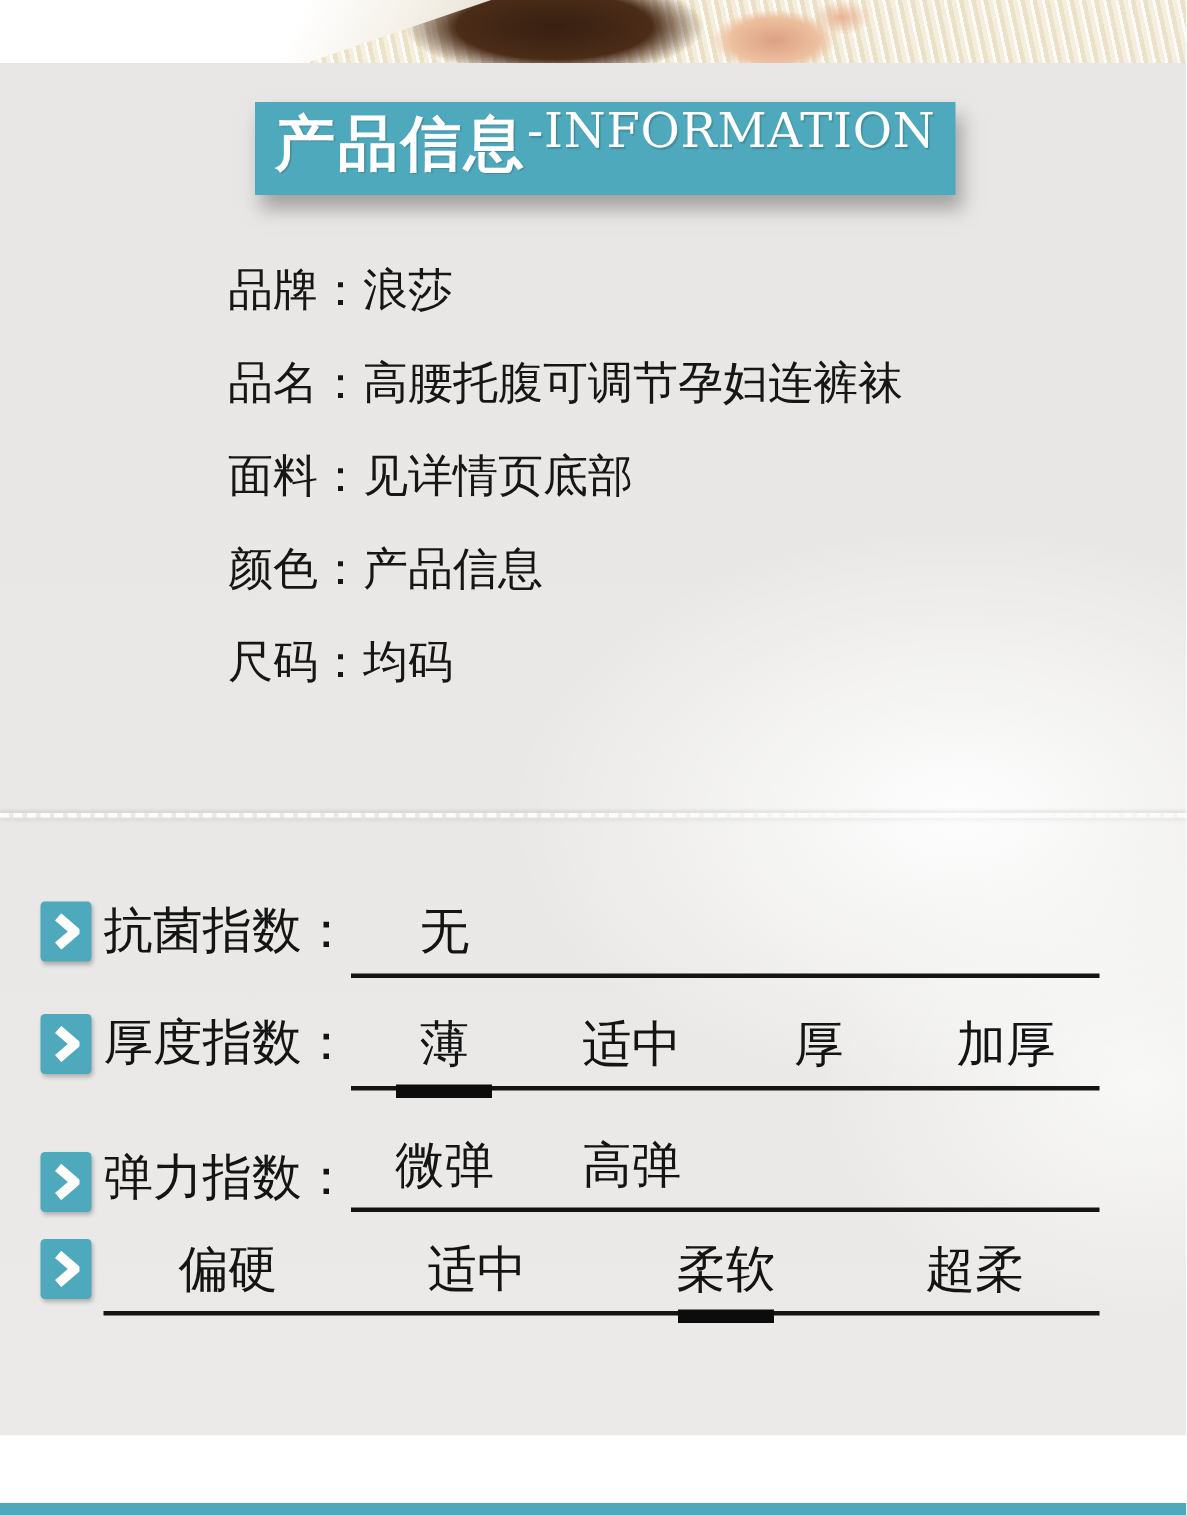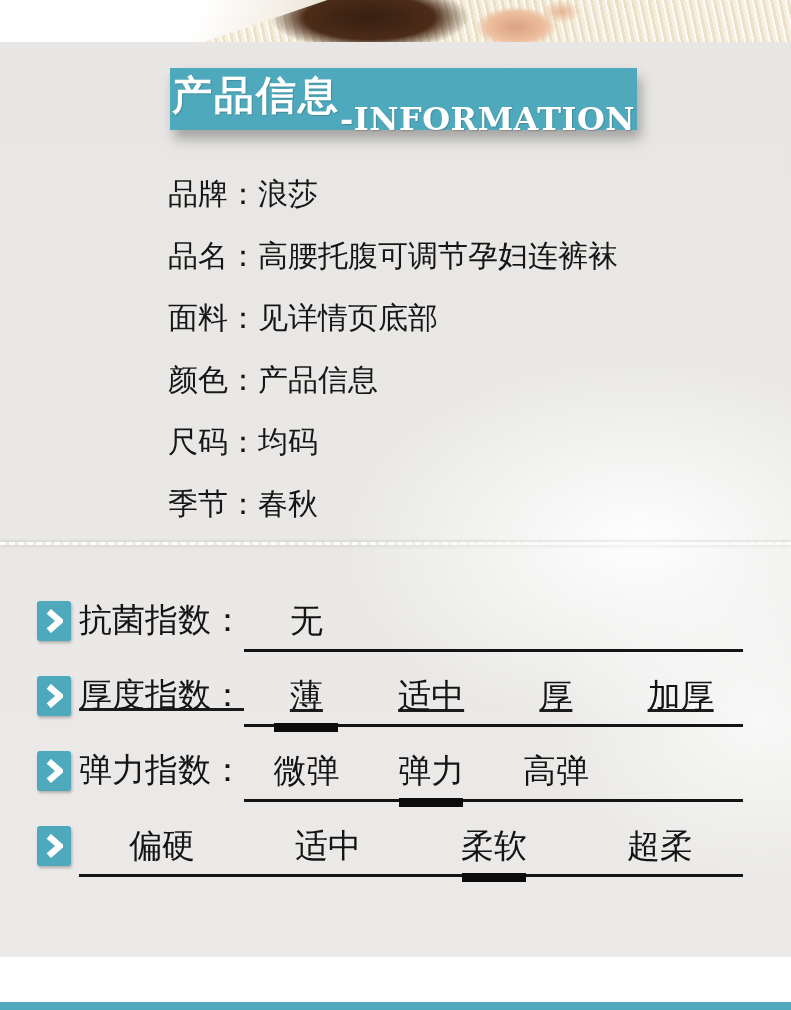--- a/index.html
+++ b/index.html
@@ -33,34 +33,34 @@
       radial-gradient(ellipse 430px 270px at 640px 500px, rgba(255,255,255,.95), rgba(255,255,255,0) 70%),
       radial-gradient(ellipse 300px 220px at 760px 680px, rgba(255,255,255,.7), rgba(255,255,255,0) 72%),
       linear-gradient(180deg,#e8e7e5 0%,#e9e8e6 55%,#ebeae8 100%); }
 
   
   .banner { position:absolute; top:68px; left:170px; width:467px; height:62px;
     background:var(--accent); display:flex; align-items:flex-start; justify-content:center;
     box-shadow:4px 9px 12px rgba(105,105,105,.55); }
   .banner-cn { font-family:"DejaVu Serif","Liberation Serif",serif; font-weight:bold;
     font-size:40px; color:#fff; letter-spacing:2px; text-shadow:1px 1px 1px rgba(0,0,0,.18); }
-  .banner-en { font-family:"DejaVu Serif","Liberation Serif",serif; font-weight:bold;
-    font-size:32px; color:#fff; letter-spacing:.5px; text-shadow:1px 1px 1px rgba(0,0,0,.18);margin-top:32px; }
+  .banner-en { font-family:"DejaVu Serif","Liberation Serif",serif; font-weight:normal;
+    font-size:32px; color:#fff; letter-spacing:.5px; text-shadow:1px 1px 1px rgba(0,0,0,.18); }
 
   
   .info-list { position:absolute; top:163px; left:152px; }
-  .info-line { font-size:30px; height:62px; line-height:62px; white-space:nowrap; color:#161616;margin-left:16px; }
+  .info-line { font-size:30px; height:62px; line-height:62px; white-space:nowrap; color:#161616; }
 
   
   .divider { position:absolute; top:542px; left:0; width:791px; height:0;
     border-top:3px dashed #fcfcfb;
     box-shadow:0 -2px 2px rgba(0,0,0,.07), 0 2px 3px rgba(0,0,0,.06); }
 
   
-  .index-row { position:absolute; left:37px; width:706px; height:75px;
+  .index-row { position:absolute; left:27px; width:706px; height:75px;
     display:flex; align-items:center; }
   .row-icon { flex:0 0 34px; height:40px; background:var(--accent); border-radius:3px;
     display:flex; align-items:center; justify-content:center; margin-right:8px;
     box-shadow:1px 2px 3px rgba(0,0,0,.25); }
   .row-label { font-size:33px; white-space:nowrap; color:#141414; }
   .options { position:relative; flex:1; display:grid; grid-template-columns:repeat(4,1fr);
     font-size:33px; text-align:center; color:#141414;
     margin-top:10px; padding-bottom:5px; border-bottom:3px solid var(--rule); }
   .opt { position:relative; white-space:nowrap; }
   .opt.selected::after { content:""; position:absolute; left:50%; transform:translateX(-50%);
@@ -98,64 +98,60 @@
     </div>
     <div class="info-line">
       <span>面料</span><span>：</span><span>见详情页底部</span>
     </div>
     <div class="info-line">
       <span>颜色</span><span>：</span><span>产品信息</span>
     </div>
     <div class="info-line">
       <span>尺码</span><span>：</span><span>均码</span>
     </div>
-    <div class="info-line">
-      <span>季节</span><span>：</span><span>春秋</span>
-    </div>
   </div>
 
   <div class="divider"></div>
 
   <div class="index-row" style="top:583px;">
     <span class="row-icon">
       <svg width="18" height="24" viewBox="0 0 12 16">
           <path d="M2.5 1.5 L10 8 L2.5 14.5" stroke="#ffffff" stroke-width="4.2" fill="none"></path>
         </svg>
     </span>
     <span class="row-label"><span>抗菌指数</span><span>：</span></span>
     <div class="options">
       <span class="opt">无</span>
     </div>
   </div>
 
-  <div class="index-row" style="top:658px;text-decoration:underline;">
+  <div class="index-row" style="top:658px;">
     <span class="row-icon">
       <svg width="18" height="24" viewBox="0 0 12 16">
           <path d="M2.5 1.5 L10 8 L2.5 14.5" stroke="#ffffff" stroke-width="4.2" fill="none"></path>
         </svg>
     </span>
     <span class="row-label"><span>厚度指数</span><span>：</span></span>
     <div class="options">
       <span class="opt selected">薄</span>
       <span class="opt">适中</span>
       <span class="opt">厚</span>
       <span class="opt">加厚</span>
     </div>
   </div>
 
-  <div class="index-row" style="top:733px;">
+  <div class="index-row" style="top:733px;align-items:flex-end;">
     <span class="row-icon">
       <svg width="18" height="24" viewBox="0 0 12 16">
           <path d="M2.5 1.5 L10 8 L2.5 14.5" stroke="#ffffff" stroke-width="4.2" fill="none"></path>
         </svg>
     </span>
     <span class="row-label"><span>弹力指数</span><span>：</span></span>
     <div class="options">
       <span class="opt">微弹</span>
-      <span class="opt selected">弹力</span>
       <span class="opt">高弹</span>
     </div>
   </div>
 
   <div class="index-row" style="top:808px;">
     <span class="row-icon">
       <svg width="18" height="24" viewBox="0 0 12 16">
           <path d="M2.5 1.5 L10 8 L2.5 14.5" stroke="#ffffff" stroke-width="4.2" fill="none"></path>
         </svg>
     </span>

